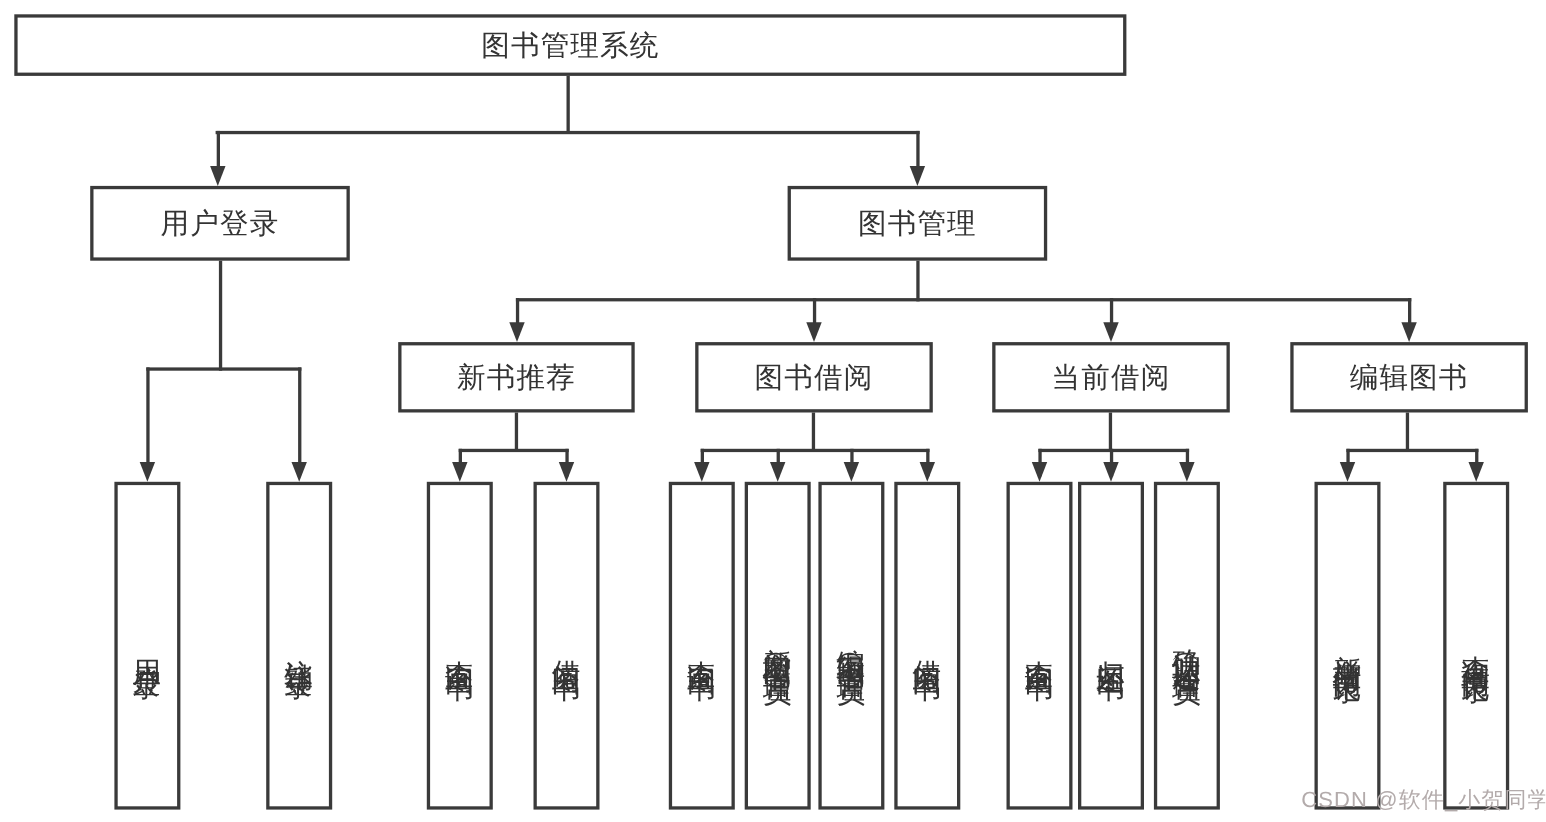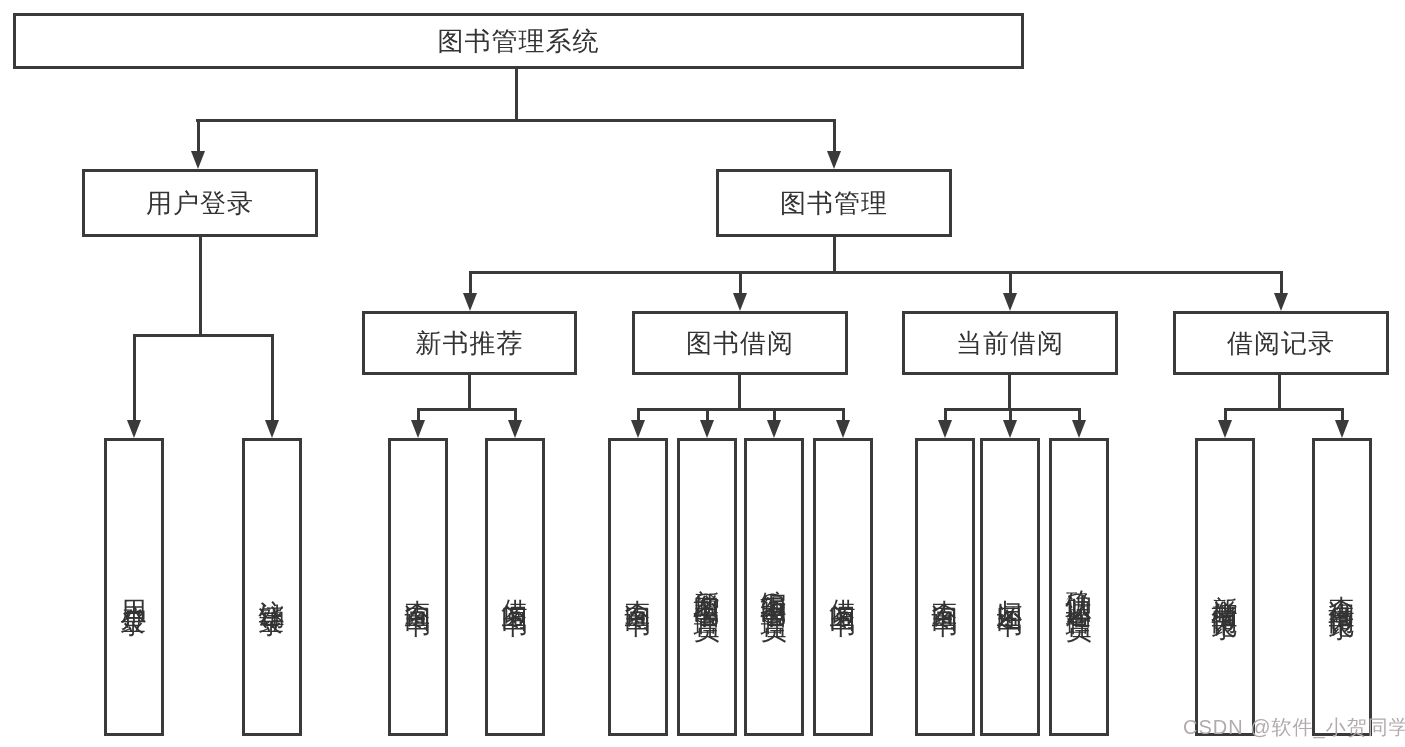--- a/index.html
+++ b/index.html
@@ -58,21 +58,21 @@
   <div class="node" style="left:82px;top:169px;width:236px;height:68px;">用户登录</div>
 
   <div class="node" style="left:716px;top:169px;width:236px;height:68px;">图书管理</div>
 
   <div class="node" style="left:632px;top:311px;width:216px;height:64px;">图书借阅</div>
 
   <div class="node" style="left:362px;top:311px;width:215px;height:64px;">新书推荐</div>
 
   <div class="node" style="left:902px;top:311px;width:216px;height:64px;">当前借阅</div>
 
-  <div class="node" style="left:1173px;top:311px;width:216px;height:64px;">借阅记录</div>
+  <div class="node" style="left:1173px;top:311px;width:216px;height:64px;">编辑图书</div>
 
   <div class="node vnode" style="left:104px;top:438px;width:60px;height:298px;">用户登录</div>
   <div class="node vnode" style="left:242px;top:438px;width:60px;height:298px;">注销登录</div>
 
   <div class="node vnode" style="left:388px;top:438px;width:60px;height:298px;">查询图书</div>
   <div class="node vnode" style="left:485px;top:438px;width:60px;height:298px;">借阅图书</div>
 
   <div class="node vnode" style="left:608px;top:438px;width:60px;height:298px;">查询图书</div>
   <div class="node vnode" style="left:677px;top:438px;width:60px;height:298px;">新增图书（管理员）</div>
   <div class="node vnode" style="left:744px;top:438px;width:60px;height:298px;">编辑图书（管理员）</div>

